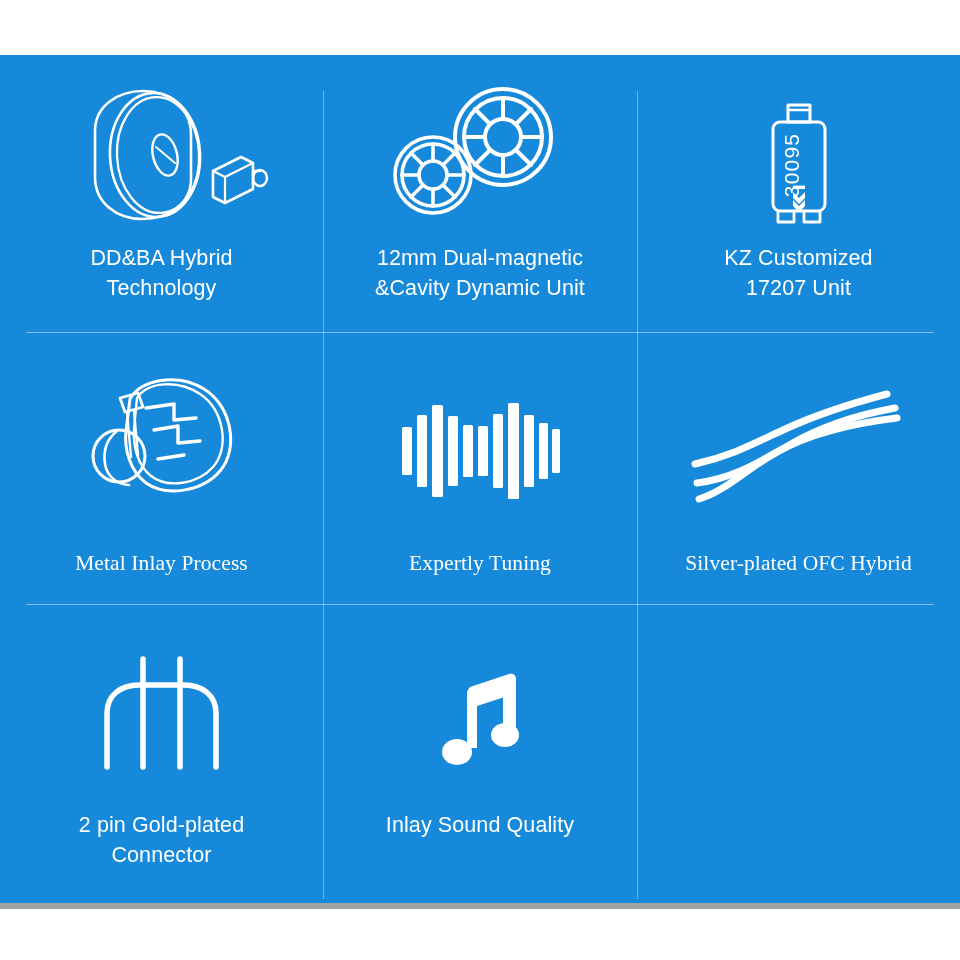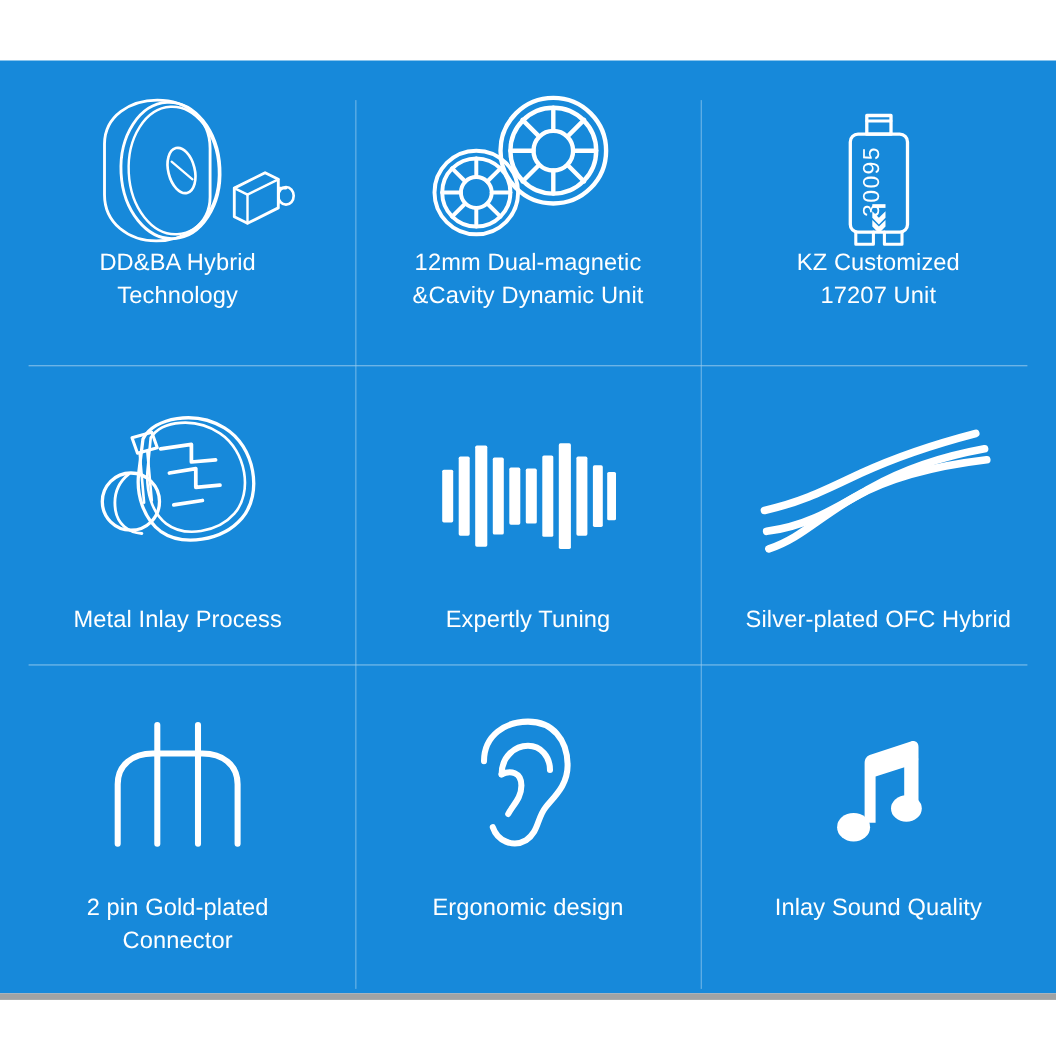--- a/index.html
+++ b/index.html
@@ -55,23 +55,23 @@
     color:#ffffff;
     text-align:center;
     font-size:21.5px;
     line-height:30px;
     letter-spacing:.1px;
     white-space:pre-line;
     font-weight:400;
   }
   
   .r1 .icon-wrap{height:168px;}
-  .r1 .label{text-align:center;}
+  .r1 .label{margin-top:20px;text-align:center;}
   .r2 .icon-wrap{height:150px;margin-top:24px;}
-  .r2 .label{margin-top:42px;}
+  .r2 .label{margin-top:42px;font-family:Liberation Serif, serif;}
   .r3 .icon-wrap{height:150px;margin-top:18px;}
   .r3 .label{margin-top:38px;}
 
   
   .vline{
     position:absolute;
     width:1px;
     background:#8cc4ec;
     opacity:.75;
   }
@@ -258,32 +258,20 @@
             <path class="stroke" stroke-width="5.5" d="M8 110 L8 56 C8 38 22 28 40 28 L85 28 C103 28 117 38 117 56 L117 110"></path>
 
             <line class="stroke" stroke-width="5.5" x1="44" y1="2" x2="44" y2="110"></line>
             <line class="stroke" stroke-width="5.5" x1="81" y1="2" x2="81" y2="110"></line>
           </svg>
         </div>
         <div class="label">2 pin Gold-plated
 Connector</div>
       </div>
 
-      <div class="cell r3">
-        <div class="icon-wrap">
-          <svg width="100" height="120" viewBox="0 0 100 120">
-            <path class="stroke" stroke-width="5.5" d="M10 40 C10 16 30 4 50 4 C72 4 86 20 86 44
-                     C86 62 74 72 66 82 C58 92 60 104 48 112
-                     C36 119 22 112 18 100"></path>
-            <path class="stroke" stroke-width="5.5" d="M26 52 C26 36 38 26 50 26 C62 26 70 36 70 48"></path>
-            <path class="stroke" stroke-width="5.5" d="M26 52 C34 48 44 50 44 62 C44 74 36 80 32 88"></path>
-          </svg>
-        </div>
-        <div class="label">Ergonomic design</div>
-      </div>
 
       <div class="cell r3">
         <div class="icon-wrap">
           <svg width="90" height="100" viewBox="0 0 90 100">
             <path class="fillw" d="M32 76 L32 22 C32 18 34 15 38 14 L74 2 C78 1 81 3 81 7 L81 17
                      C81 20 79 22 76 23 L42 34 L42 76 Z"></path>
             <ellipse class="fillw" cx="22" cy="80" rx="15" ry="13"></ellipse>
             <ellipse class="fillw" cx="70" cy="63" rx="14" ry="12"></ellipse>
             <rect class="fillw" x="68" y="16" width="13" height="48" rx="3"></rect>
           </svg>

